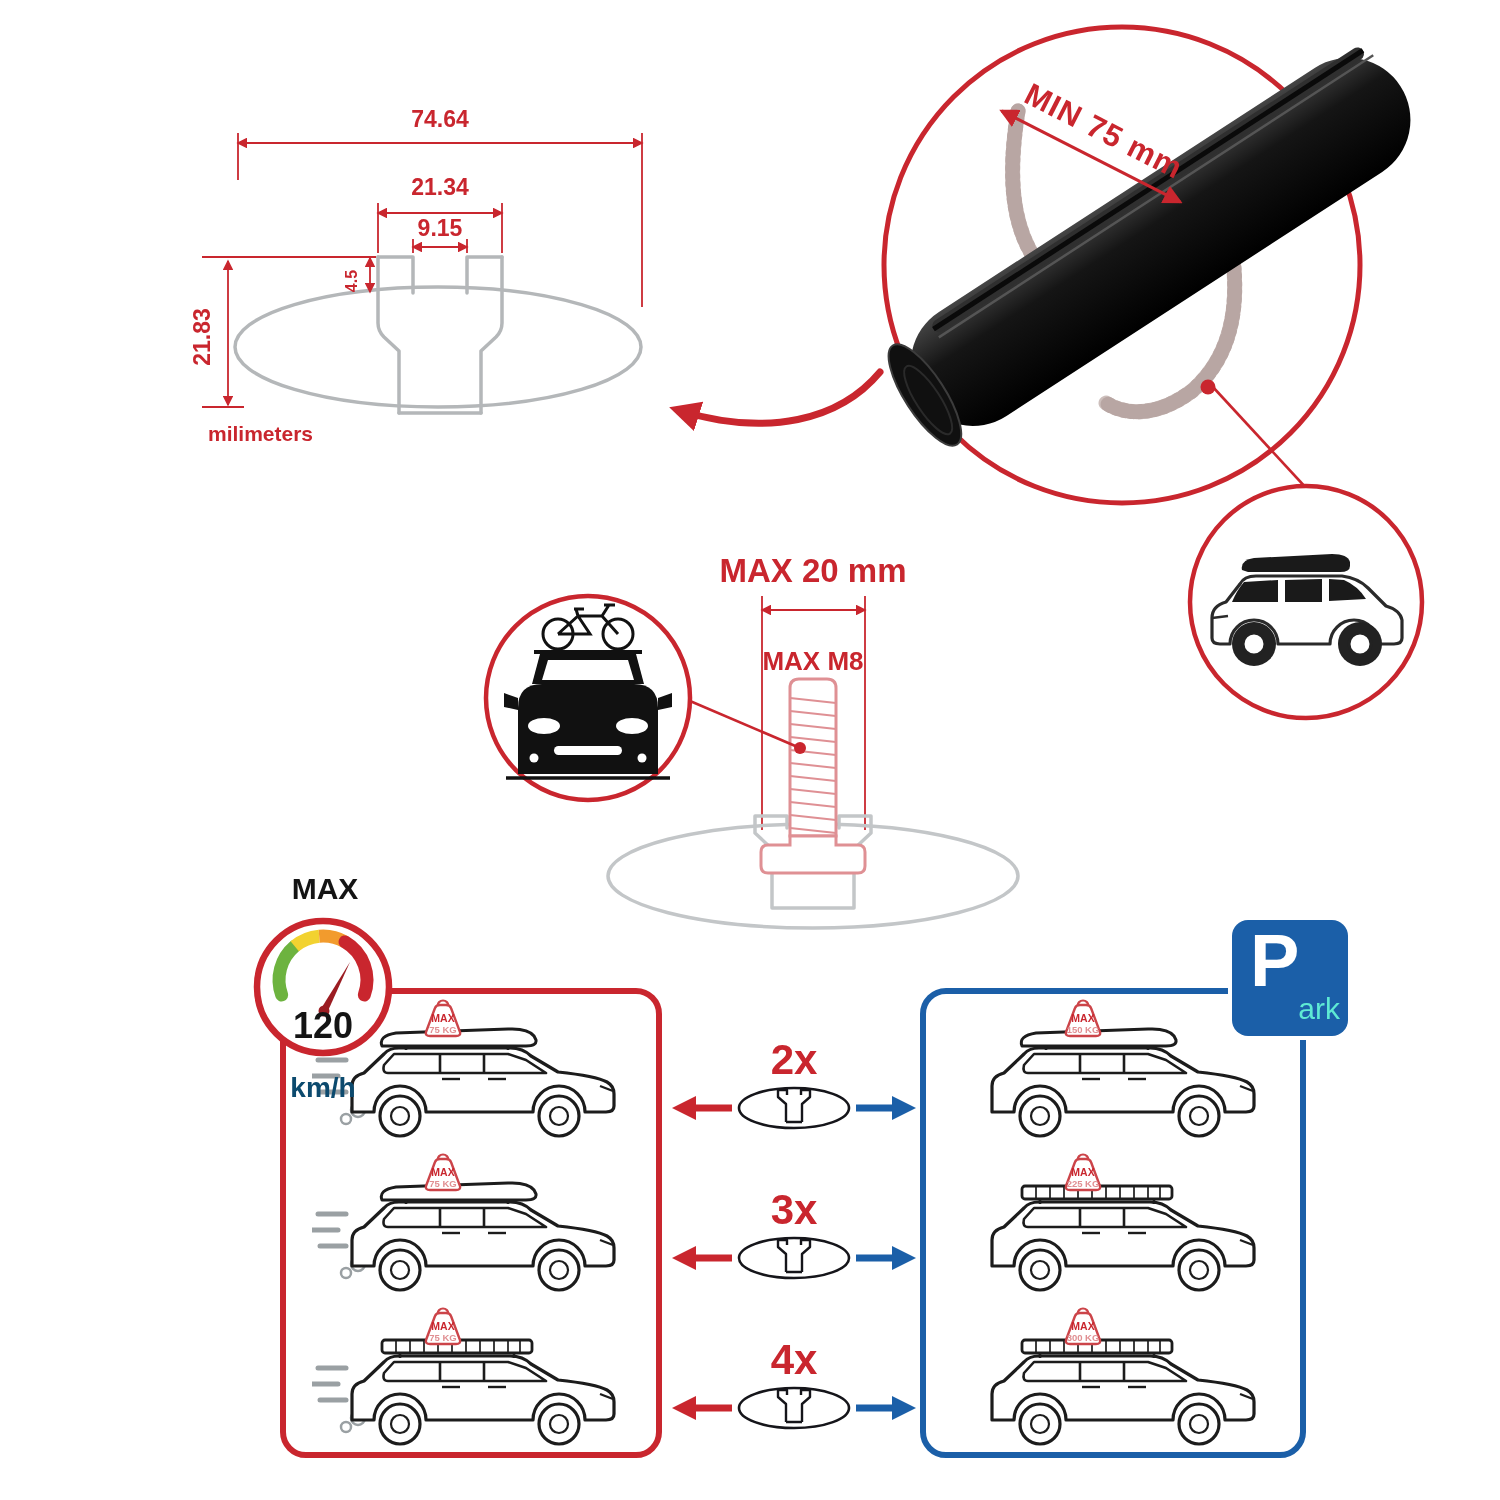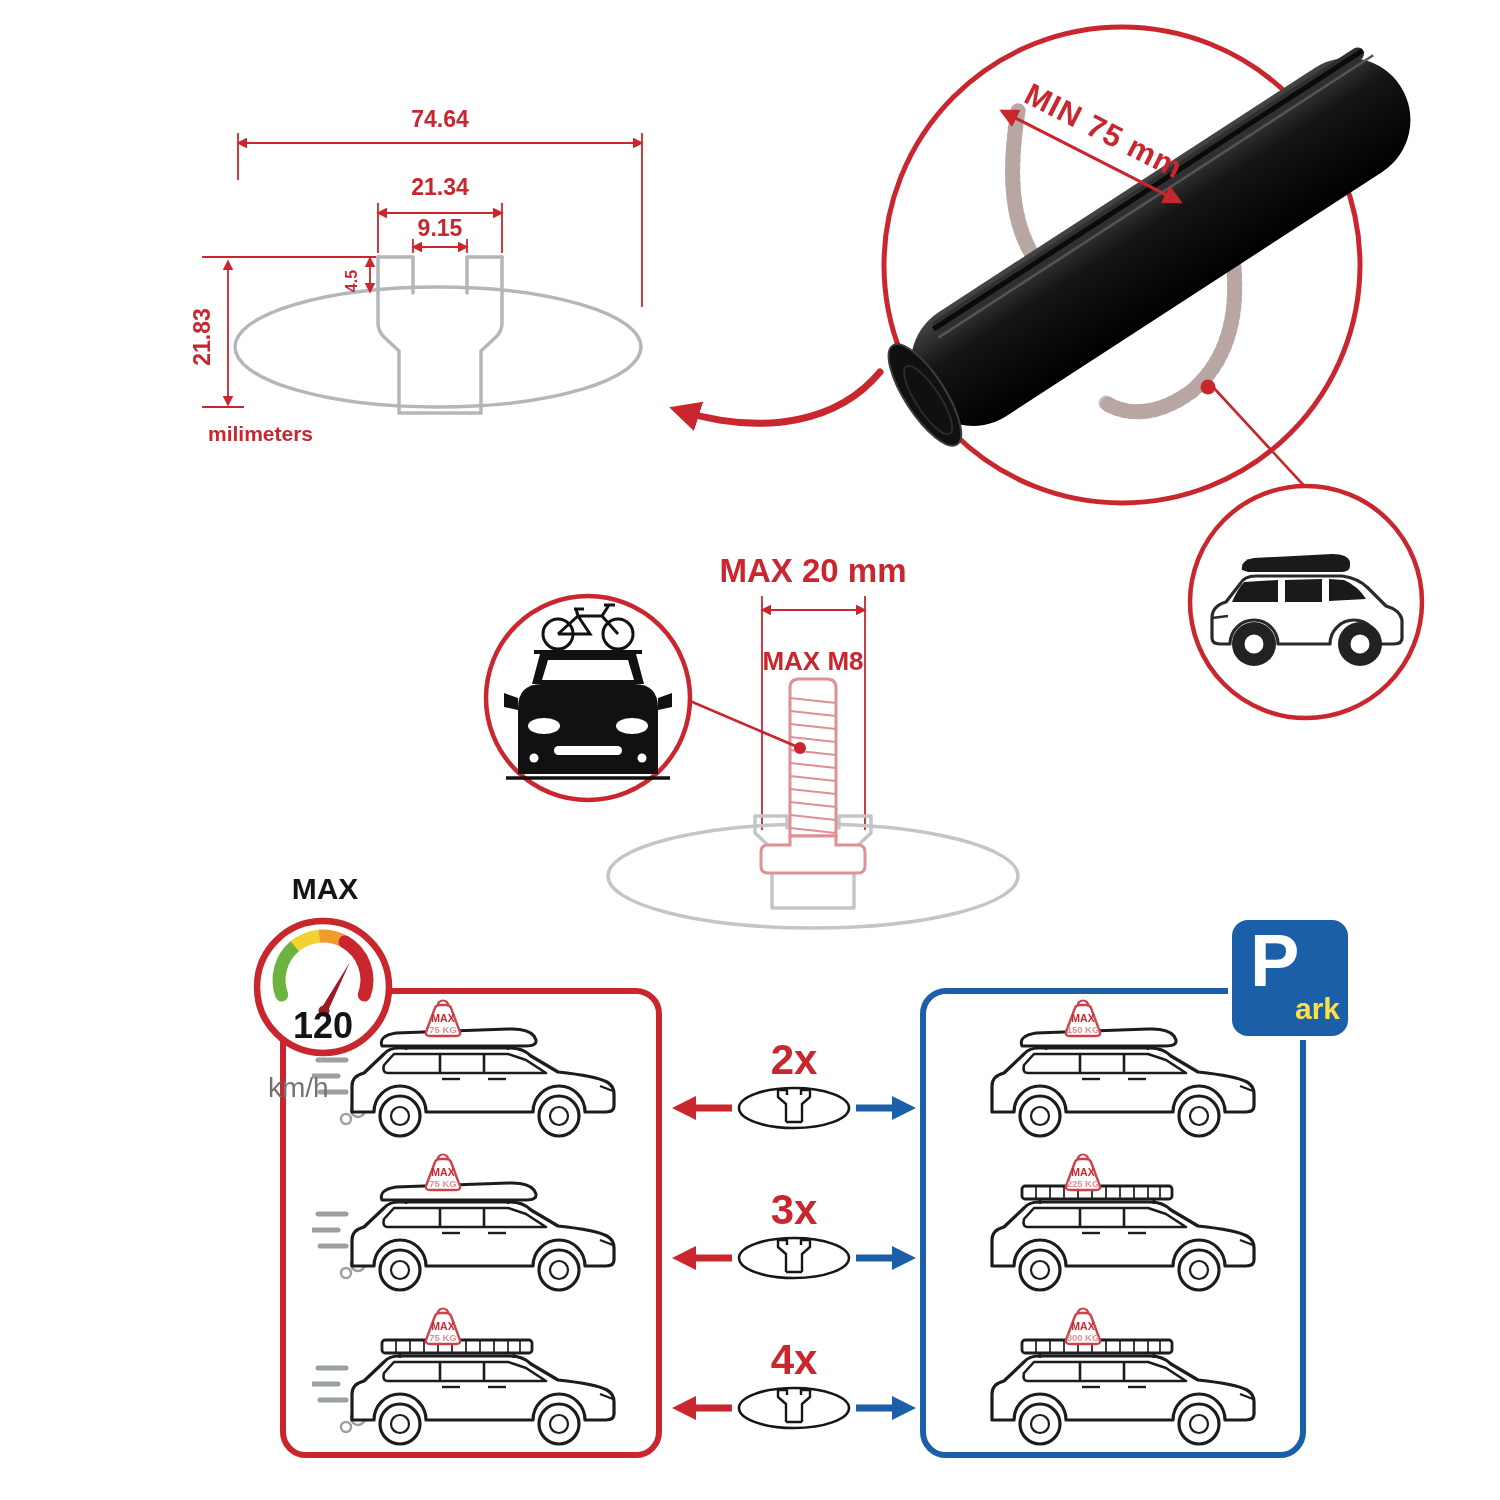--- a/index.html
+++ b/index.html
@@ -15,27 +15,27 @@
   .t-min{fill:#c9262e;font-size:31px;font-weight:bold;text-anchor:middle;letter-spacing:1px}
   .t-max20{fill:#c9262e;font-size:33px;font-weight:bold;text-anchor:middle}
   .t-maxm8{fill:#c9262e;font-size:26px;font-weight:bold;text-anchor:middle}
   .t-qty{fill:#c9262e;font-size:42px;font-weight:bold;text-anchor:middle}
   .t-speed{fill:#141414;font-size:36px;font-weight:bold;text-anchor:middle}
   .t-tag1{fill:#c9262e;font-size:10.5px;font-weight:bold;text-anchor:middle}
   .t-tag2{fill:#e08f92;font-size:9.5px;font-weight:bold;text-anchor:middle}
   .dimline{stroke:#c9262e;stroke-width:1.8;fill:none}
   .profgray{stroke:#b4b7b9;stroke-width:3.5;fill:none;stroke-linejoin:round;stroke-linecap:round}
   .max-label{font-size:30px;font-weight:bold;color:#141414;text-align:center}
-  .kmh-label{font-size:28px;font-weight:normal;color:#737373;}
+  .kmh-label{font-size:28px;font-weight:bold;color:#0c4a6e;text-align:center}
   .panel{border-radius:26px}
   .panel.red{border:6px solid #c9262e}
   .panel.blue{border:6px solid #1b5fa8}
   .park-sign{background:#1b5fa8;border-radius:16px;box-shadow:0 0 0 4px #fff;z-index:4}
   .park-sign .p{position:absolute;left:18px;top:4px;color:#fff;font-size:74px;font-weight:bold;line-height:1}
-  .park-sign .ark{position:absolute;right:8px;bottom:10px;color:#fde047;font-size:30px;font-weight:bold}
+  .park-sign .ark{position:absolute;right:8px;bottom:10px;color:#5eead4;font-size:30px;font-weight:normal}
   .z2{z-index:2}.z3{z-index:3}
 </style>
 </head>
 <body>
 
 <svg width="0" height="0" style="position:absolute" aria-hidden="true">
   <defs>
     <marker id="arrR" viewBox="0 0 10 10" refX="8.5" refY="5" markerWidth="6" markerHeight="6" orient="auto-start-reverse">
         <path d="M0 0L10 5L0 10Z" fill="#c9262e"></path>
       </marker>

